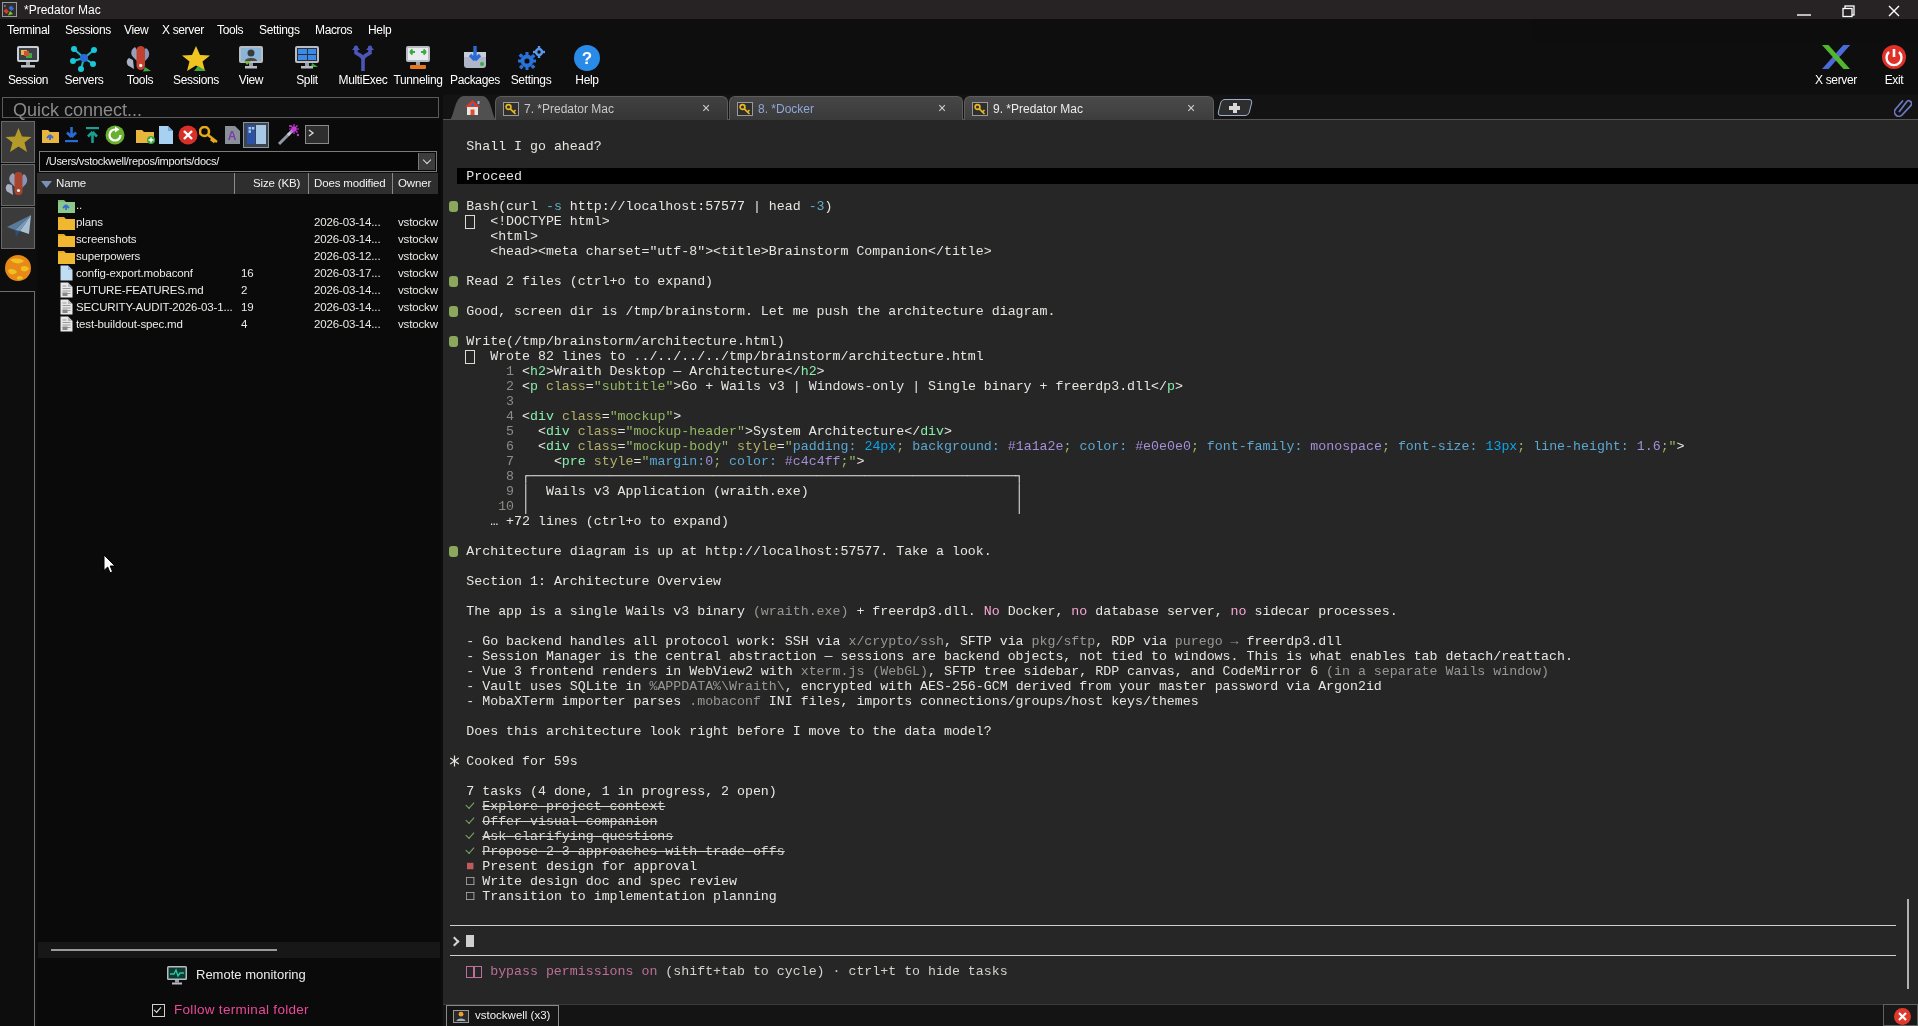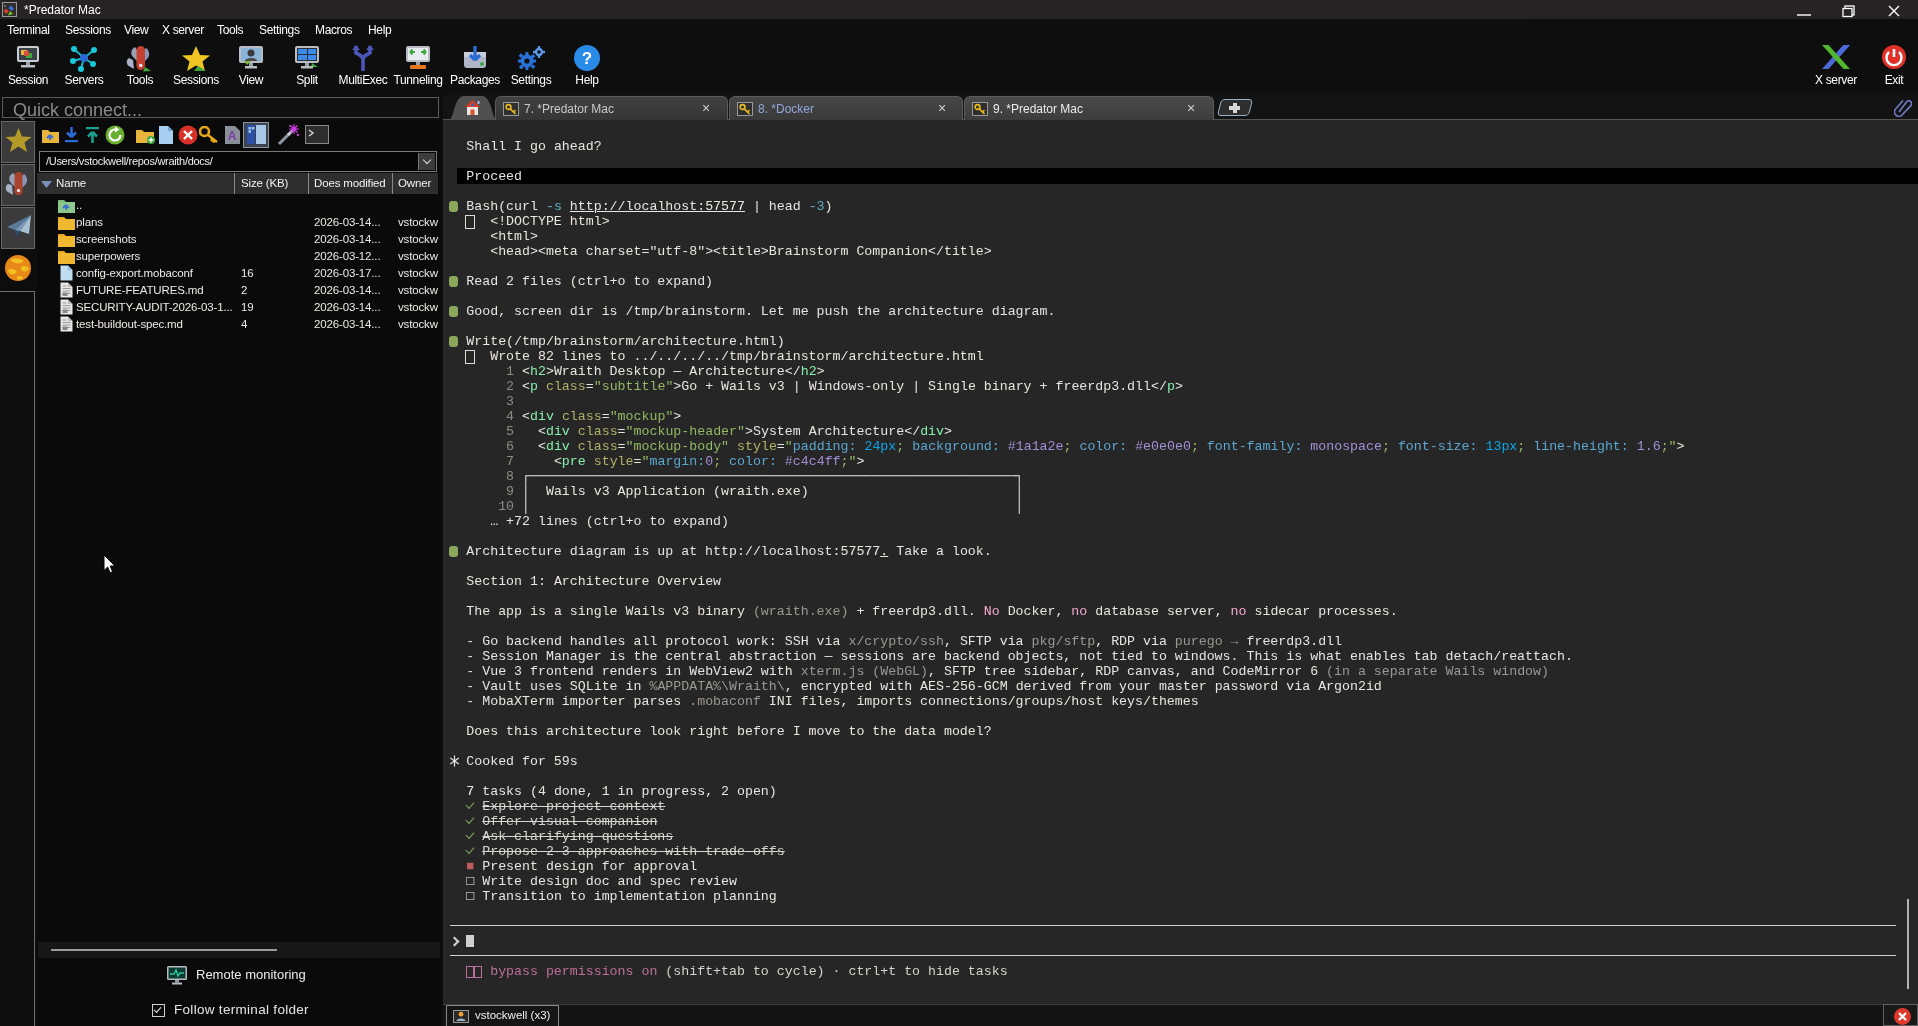--- a/index.html
+++ b/index.html
@@ -31,21 +31,21 @@
 #botbar{position:absolute;left:443px;top:1004px;width:1475px;height:22px;background:#141414;border-top:1px solid #3a3a3a}
 .tab{position:absolute;top:96px;height:24px;background:linear-gradient(#454545,#383838);border:1px solid #5c5c5c;border-bottom:none;border-radius:6px 6px 0 0;color:#c9c9c9;font-size:12px}
 .tab .ki{position:absolute;left:7px;top:5px;width:16px;height:14px;background:#2e2e2e;border:1px solid #9a9a9a}
 .tab .tx{position:absolute;left:28px;top:5px;white-space:nowrap}
 .tab .x{position:absolute;top:3px;font-size:14px;color:#cfcfcf}
 #term{position:absolute;left:450.4px;top:138.5px;font:13.28px/15px "Liberation Mono",monospace;color:#e8e6e1;white-space:pre}
 #term div{height:15px}
 .gy{color:#9a9894}.tl{color:#5fb0c4}.red{color:#f9a8d4}.tag{color:#86efac}
 .att{color:#b3b168}.str{color:#94b865}.blu{color:#a48fd8}.prop{color:#5ba7d0}.org{color:#0ea5e9}
 .num{color:#8b8b87}.pnk{color:#bd6f99}.dim{color:#d5d3cd}
-.ul{text-decoration:underline}
+.ul{}
 .st{text-decoration:line-through;color:#d8d6d0}
 .g{display:inline-block;width:7.968px;height:15px;position:relative;vertical-align:top}
 .dot::before{content:"";position:absolute;left:-1px;top:2.5px;width:8.5px;height:10.5px;border-radius:3px;background:#8aa75c}
 .tofu::before{content:"";position:absolute;left:-1px;top:1.5px;width:8px;height:11.5px;border:1px solid #dddbd5}
 .tofu.pk::before{border-color:#bd6f99;width:6px;height:10px;top:2.5px;left:0}
 .chk::before{content:"";position:absolute;left:0px;top:3.5px;width:6.5px;height:4px;border-left:1.7px solid #7da961;border-bottom:1.7px solid #7da961;transform:rotate(-48deg)}
 .prm::before{content:"";position:absolute;left:0.5px;top:4px;width:5px;height:5px;border-top:2px solid #d8d3ce;border-right:2px solid #d8d3ce;transform:rotate(45deg)}
 .cur::before{content:"";position:absolute;left:0;top:1px;width:7.97px;height:12.5px;background:#cfcfcf}
 .sq{color:#c05b5b}
 </style></head>
@@ -286,31 +286,31 @@
       <circle cx="17" cy="5" r="2.5" fill="#c838d8"></circle>
       <path d="M17 0 L17 10 M12 5 L22 5 M13.5 1.5 L20.5 8.5 M13.5 8.5 L20.5 1.5" stroke="#c838d8" stroke-width="1.2"></path>
       <circle cx="21" cy="11" r="1.2" fill="#c838d8"></circle>
       <circle cx="13" cy="2" r="1" fill="#c838d8"></circle>
     </svg>
  <svg class="abs" style="left:268px;top:5px" width="24" height="19">
       <rect x="0.5" y="0.5" width="23" height="18" fill="#2e2e2e" stroke="#8a8a8a" stroke-width="1"></rect>
       <path d="M4 5 L8 8 L4 11" stroke="#d8d8d8" stroke-width="1.4" fill="none"></path>
     </svg>
  <div id="pathbar">
-      <span>/Users/vstockwell/repos/wraith/docs/</span>
+      <span>/Users/vstockwell/repos/imports/docs/</span>
       <div id="pathbtn">
         <i></i>
       </div>
     </div>
  <div id="fhead">
   <svg class="abs" style="left:3.5px;top:8px" width="11" height="7">
         <path d="M0 0 L11 0 L5.5 7 Z" fill="#7a90b8"></path>
       </svg>
   <span class="c" style="left:19px">Name</span>
-      <span class="c" style="left:204px">Size (KB)</span>
+      <span class="c" style="left:216px">Size (KB)</span>
       <span class="c" style="left:277px">Does modified</span>
       <span class="c" style="left:361px">Owner</span>
   <div class="sep" style="left:197px"></div>
       <div class="sep" style="left:271px"></div>
       <div class="sep" style="left:355px"></div>
  </div>
 </div>
 <div class="frow" style="top:197px">
     <svg class="abs" style="left:21px;top:1px" width="17" height="15">
       <path d="M0 2 L6 2 L8 4 L17 4 L17 15 L0 15 Z" fill="#7cb87c"></path>
@@ -398,21 +398,21 @@
 <svg class="abs" style="left:166px;top:966px" width="22" height="19">
     <rect x="1" y="0" width="20" height="14" rx="1.5" fill="#b8bdc4"></rect>
     <rect x="2.5" y="1.5" width="17" height="11" fill="#0c3a30"></rect>
     <path d="M4 8 L8 8 L10 4 L12 10 L14 7 L18 7" stroke="#28c8a0" stroke-width="1.4" fill="none"></path>
     <rect x="9" y="14" width="4" height="2.5" fill="#9aa0a8"></rect>
     <rect x="6" y="16.5" width="10" height="2" fill="#b8bdc4"></rect>
   </svg>
 <span class="abs" style="left:196px;top:967px;font-size:13px;color:#ecece8">Remote monitoring</span>
 <div class="abs" style="left:151.5px;top:1003.5px;width:13.5px;height:13.5px;border:1.5px solid #d0d0d0;background:#0d0d0d"></div>
 <div class="abs" style="left:154px;top:1006.5px;width:7px;height:4px;border-left:1.7px solid #e8e8e8;border-bottom:1.7px solid #e8e8e8;transform:rotate(-48deg)"></div>
-<span class="abs" style="left:174px;top:1002px;font-size:13.5px;letter-spacing:0.3px;color:#e5e5e5">Follow terminal folder</span>
+<span class="abs" style="left:174px;top:1002px;font-size:13.5px;letter-spacing:0.3px;color:#ec4899">Follow terminal folder</span>
 
 <div id="tabbar"></div>
 <div id="termbg"></div>
 <div class="abs" style="left:443px;top:119px;width:1475px;height:1.2px;background:#555"></div>
 <svg class="abs" style="left:449px;top:95px" width="48" height="25">
     <path d="M0 25 C5 25 5 1 15 1 L33 1 C43 1 43 25 48 25 Z" fill="#505050"></path>
   </svg>
 <svg class="abs" style="left:464px;top:99px" width="17" height="17">
     <path d="M8.5 1 L16 8 L1 8 Z" fill="#d83c28"></path>
     <rect x="3" y="8" width="11" height="8" fill="#e8e8e8"></rect>

